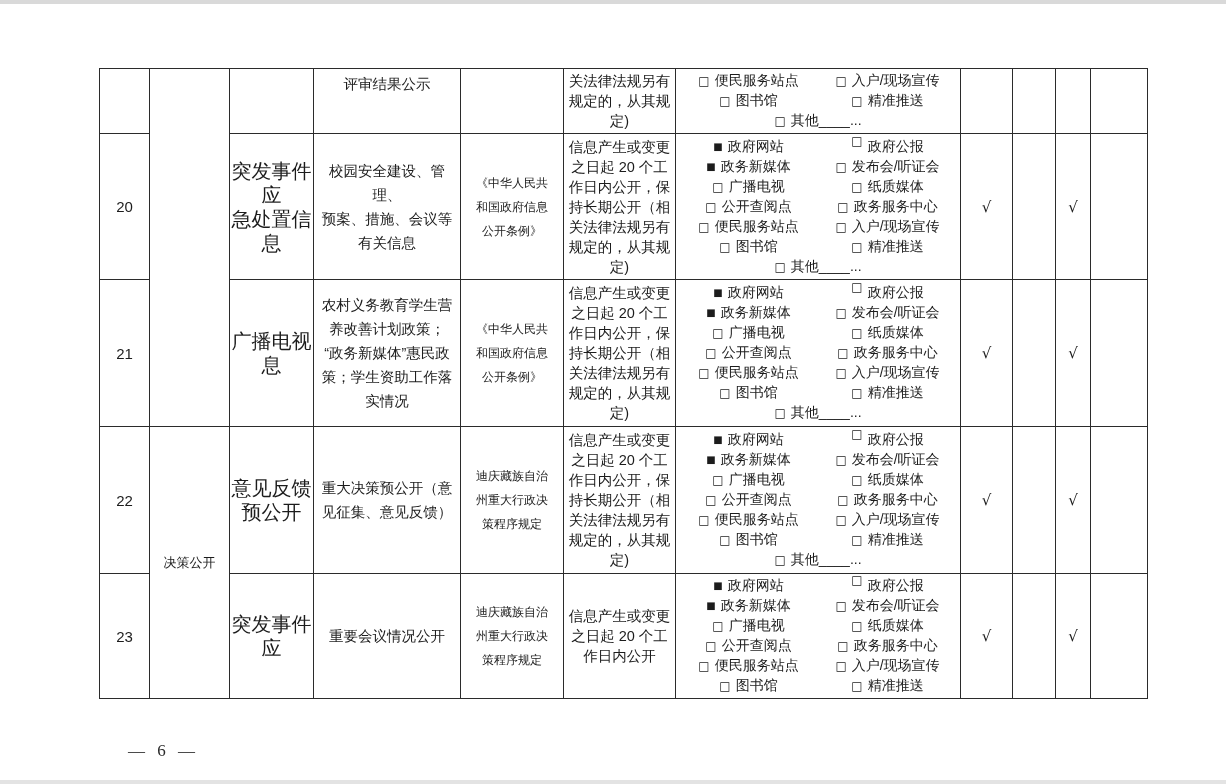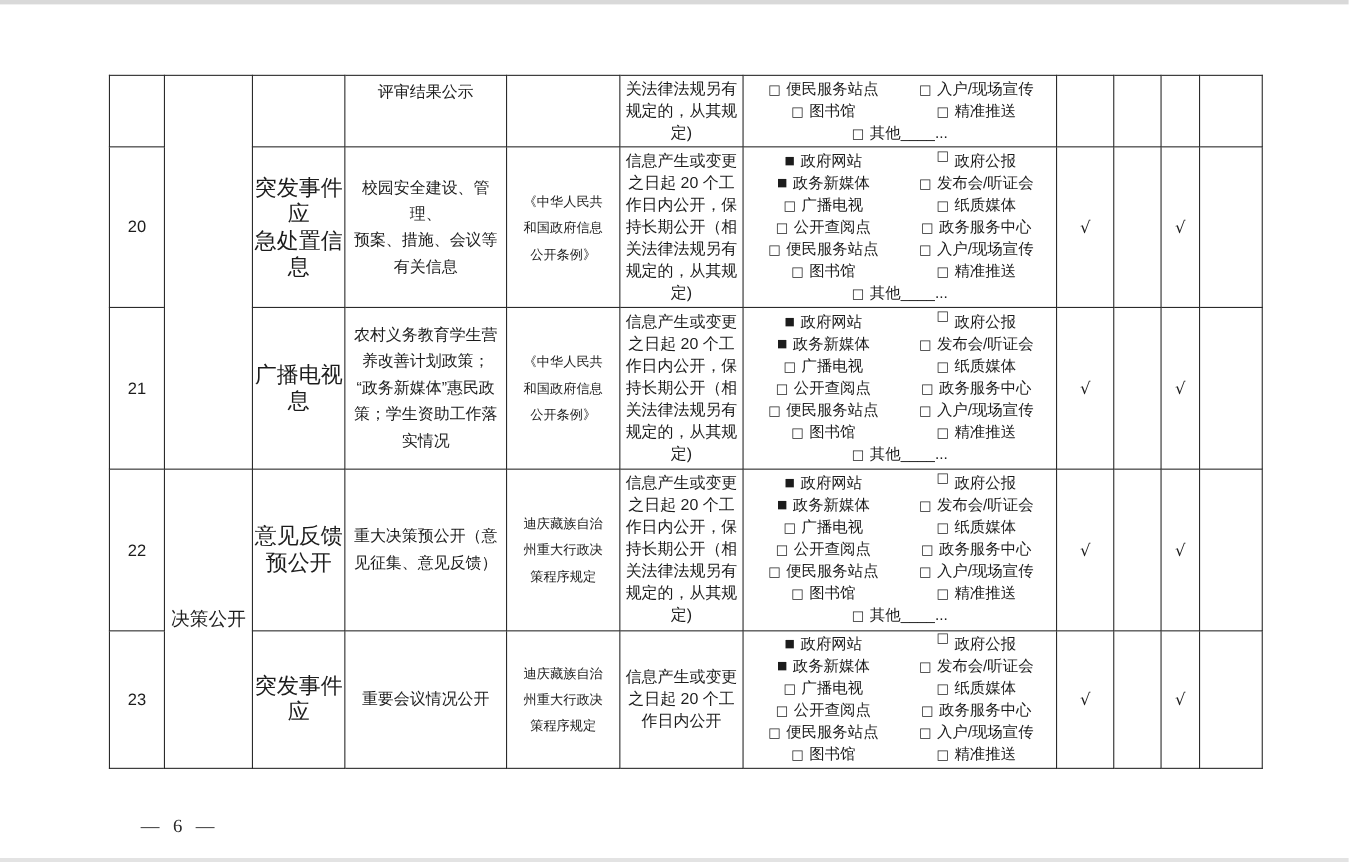--- a/index.html
+++ b/index.html
@@ -28,21 +28,21 @@
     white-space:pre-line;
     overflow:hidden;
   }
   tr.r-partial{height:63px;}
   tr.r-20{height:146px;}
   tr.r-21{height:147px;}
   tr.r-22{height:147px;}
   tr.r-23{height:124px;}
 
   td.c-no{font-family:Liberation Sans, sans-serif;font-size:15px;}
-  td.c-cat{font-size:17px;line-height:24px;}
+  td.c-cat{font-size:13px;line-height:24px;}
   td.c-item{font-size:20px;line-height:24px;margin-left:17px;}
   td.c-content{font-size:14.5px;line-height:24px;padding:0 1px;}
   td.c-basis{font-size:12px;line-height:24px;}
   td.c-time{font-size:14.5px;line-height:20px;}
   td.c-mark{font-size:15px;font-family:"DejaVu Sans",sans-serif;}
   td.v-top{vertical-align:top;padding-top:3px;}
 
   td.c-channels{padding:2px 3px;}
   .ch-wrap{
     display:grid;

